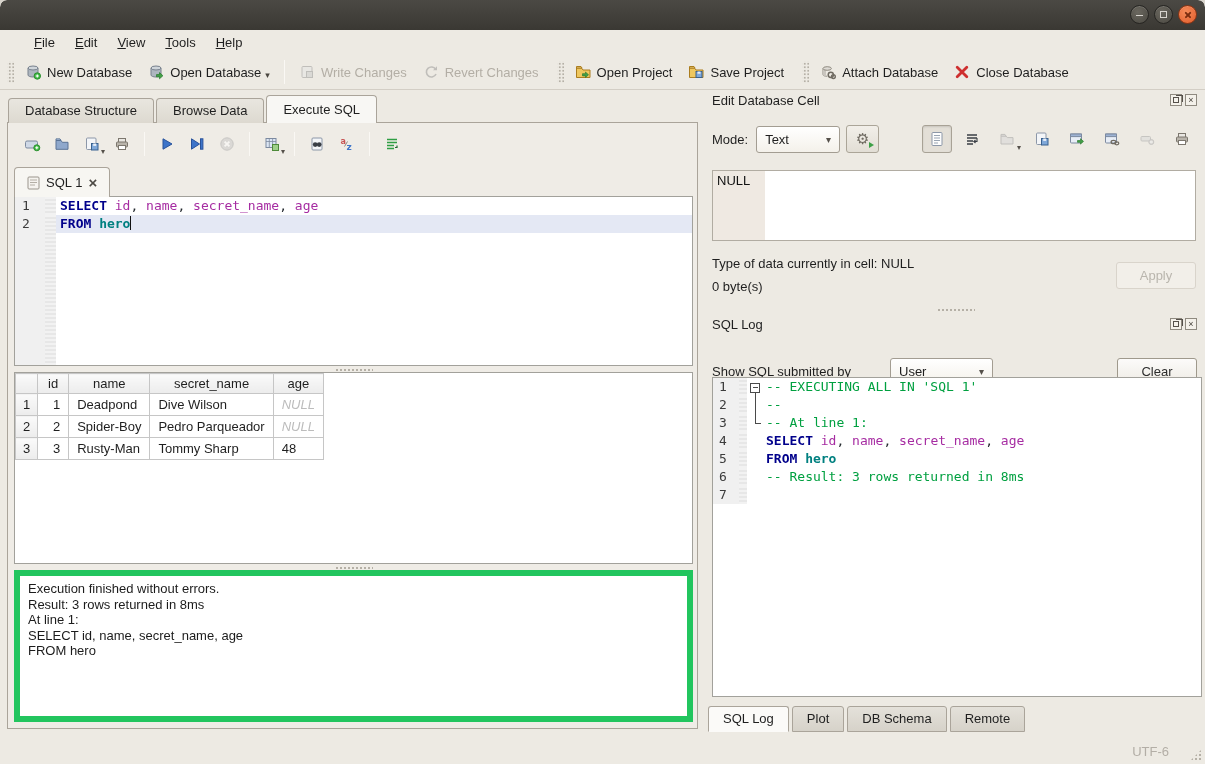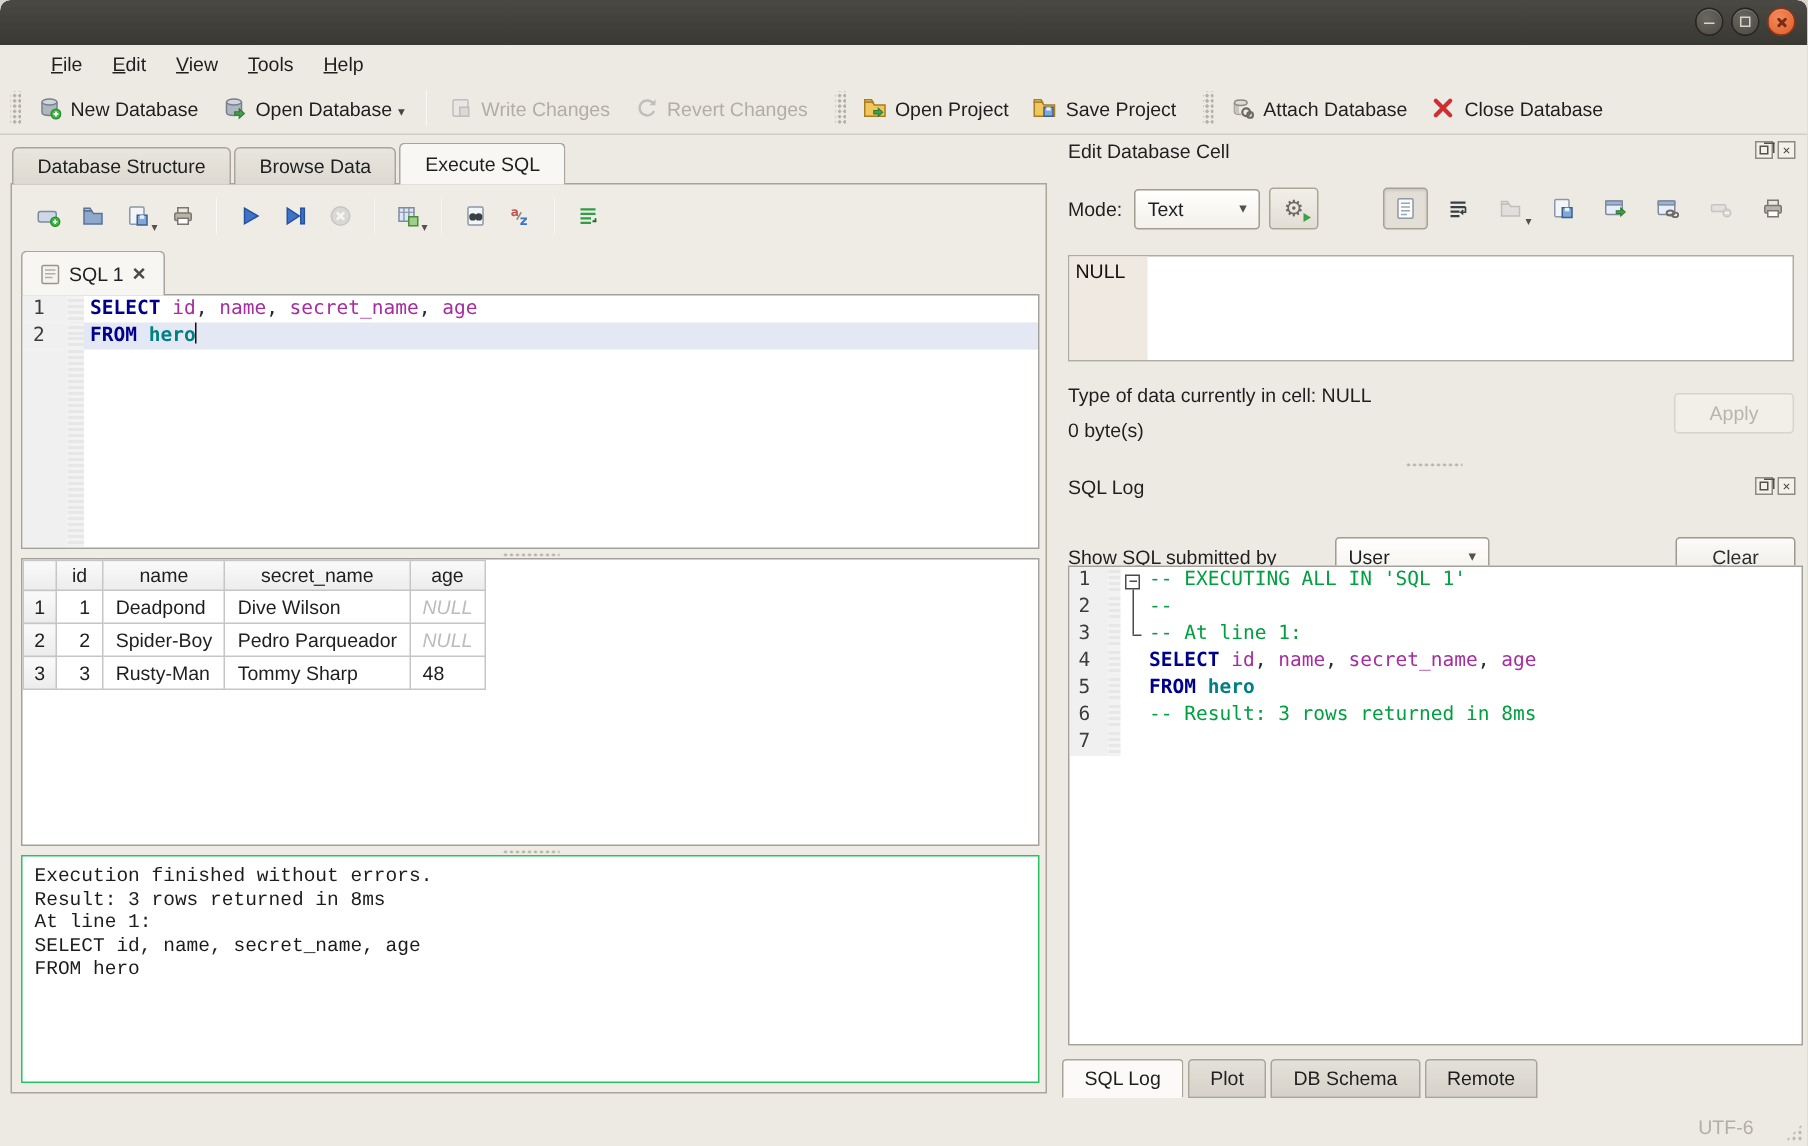--- a/index.html
+++ b/index.html
@@ -76,22 +76,22 @@
   
   .table-box{position:absolute;left:6px;top:249px;width:679px;height:192px;background:#fff;border:1px solid #a2a19b;overflow:hidden;}
   table.results{border-collapse:collapse;font-size:13px;margin:0;}
   table.results th,table.results td{border:1px solid #c6c6c6;padding:3px 8px;height:20px;}
   table.results thead th{background:linear-gradient(#fafafa,#ececec);font-weight:normal;text-align:center;padding:2px 10px;}
   table.results th.rowhdr{background:linear-gradient(#fafafa,#ececec);font-weight:normal;width:22px;padding:2px 6px;}
   table.results td{background:#fff;}
   td.align-r{text-align:right;}
   td.nullval{color:#bcbcbc;font-style:italic;}
   
-  .status-box{position:absolute;left:6px;top:447px;width:679px;height:152px;background:#fff;border:1px solid #22c55e;
-    font-family:Liberation Mono, monospace;font-size:13px;line-height:15.5px;padding:5px 8px;color:#1c1c1c;}
+  .status-box{position:absolute;left:6px;top:447px;width:679px;height:152px;background:#fff;border:6px solid #22c55e;
+    font-family:Liberation Sans, sans-serif;font-size:13px;line-height:15.5px;padding:5px 8px;color:#1c1c1c;}
   
   .right-pane{position:absolute;left:706px;top:90px;width:499px;height:650px;}
   .dock-header{position:absolute;left:6px;right:8px;height:20px;display:flex;align-items:center;}
   .dock-title{flex:1;}
   .dock-icons{display:flex;gap:3px;}
   .dock-mini{width:12px;height:12px;border:1px solid #8f8a80;background:#f4f1ea;display:flex;align-items:center;justify-content:center;
     font-size:9px;line-height:1;color:#4a463f;}
   .float-glyph{position:relative;width:6px;height:6px;border:1px solid #55504a;background:#f4f1ea;}
   .float-glyph::before{content:"";position:absolute;left:1.5px;top:-3px;width:6px;height:6px;border:1px solid #55504a;border-left:none;border-bottom:none;}
   .mode-row{position:absolute;left:6px;right:8px;top:34px;height:30px;display:flex;align-items:center;}

